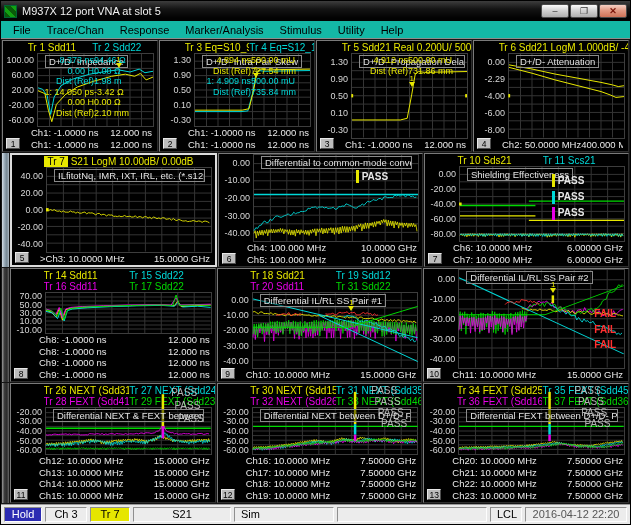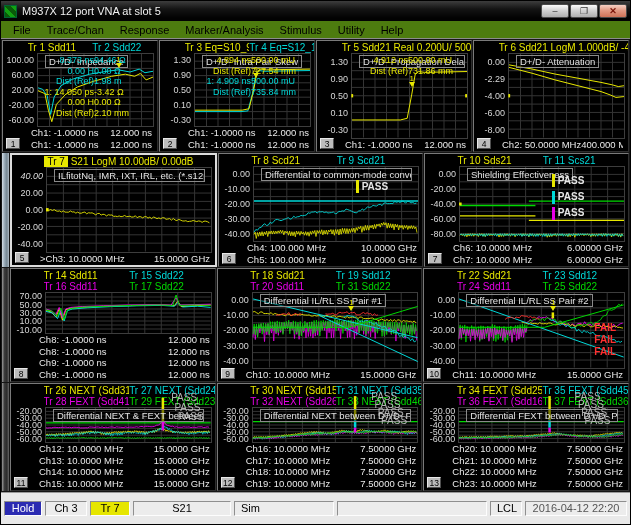--- a/index.html
+++ b/index.html
@@ -7,21 +7,21 @@
   *{box-sizing:border-box;}
   .window{width:631px;height:525px;display:flex;flex-direction:column;background:#161616;border:1px solid #000;}
   
   .titlebar{height:20px;flex:none;background:linear-gradient(#3d3d3d,#141414 40%,#020202 85%);display:flex;align-items:center;padding:0 3px;gap:5px;}
   .app-icon{width:13px;height:13px;flex:none;border:1px solid #063;background:linear-gradient(45deg,#0a5a0a 25%,#12a012 25% 50%,#0a5a0a 50% 75%,#12a012 75%);}
   .title-text{color:#f2f2f2;font-size:11px;white-space:nowrap;text-shadow:0 1px 2px #000;}
   .win-buttons{margin-left:auto;display:flex;gap:1px;}
   .win-btn{width:28px;height:14px;border:1px solid #4a4a4a;border-radius:2px;background:linear-gradient(#fbfbfb,#d2d2d2 45%,#aeaeae);font-size:9px;line-height:12px;text-align:center;color:#333;}
   .win-btn.close{background:linear-gradient(#f6d0c4,#e39a84 45%,#cf7258);color:#7a1408;font-weight:bold;}
   
-  .menubar{height:18px;flex:none;background:#4d7c0f;border-bottom:1px solid #8c8c8c;display:flex;align-items:center;padding-left:4px;font-size:11px;color:#000;}
+  .menubar{height:18px;flex:none;background:#14b8a6;border-bottom:1px solid #8c8c8c;display:flex;align-items:center;padding-left:4px;font-size:11px;color:#000;}
   .menu-item{padding:2px 8px;white-space:nowrap;}
   
   .main{flex:1;display:flex;flex-direction:column;gap:1px;padding:1px;min-height:0;background:#161616;}
   .row{display:flex;gap:1px;min-height:0;}
   .row0{height:112px;flex:none;}
   .row1{height:114px;flex:none;}
   .row2{height:114px;flex:none;}
   .row3{flex:1;}
   .window-strip{width:7px;flex:none;background:linear-gradient(90deg,#9a9a9a,#3c3c3c 35%,#2c2c2c 70%,#6a6a6a);}
   .window-strip.active{background:linear-gradient(90deg,#d3dde6,#93a5b2 40%,#758692 70%,#b0bcc6);}
@@ -44,21 +44,21 @@
   .ro-v{min-width:58px;text-align:left;}
   .indicator{position:absolute;display:flex;align-items:center;gap:3px;font-size:10px;font-weight:bold;line-height:10px;z-index:4;white-space:nowrap;}
   .indicator .bar{width:3px;height:13px;flex:none;}
   .indicator.soft{font-weight:normal;opacity:.9;}
   .marker{position:absolute;transform:translate(-50%,-100%);text-align:center;font-size:8px;line-height:7px;color:#e8e800;z-index:4;}
   .marker .tri{width:0;height:0;border-left:3px solid transparent;border-right:3px solid transparent;border-top:5px solid #e8e800;margin:0 auto;}
   .p-footer{flex:none;font-size:9.5px;line-height:11.5px;color:#eaeaea;padding:0 5px 1px 28px;}
   .ch-line{display:flex;justify-content:space-between;white-space:nowrap;overflow:hidden;}
   .badge{position:absolute;left:3px;bottom:2px;min-width:14px;height:11px;padding:0 1px;background:#bcbcbc;border:1px solid;border-color:#e8e8e8 #4f4f4f #4f4f4f #e8e8e8;color:#000;font-size:8.5px;line-height:10px;text-align:center;z-index:5;}
   
-  .statusbar{height:32px;flex:none;background:#e9e9e9;border-top:1px solid #9a9a9a;display:flex;align-items:center;gap:3px;padding:4px 3px;font-size:11px;color:#000;}
+  .statusbar{height:20px;flex:none;background:#e9e9e9;border-top:1px solid #9a9a9a;display:flex;align-items:center;gap:3px;padding:4px 3px;font-size:11px;color:#000;}
   .scell{height:15px;line-height:13px;padding:0 6px;background:#ececec;border:1px solid;border-color:#8f8f8f #fdfdfd #fdfdfd #8f8f8f;white-space:nowrap;overflow:hidden;}
   .scell.hold{background:#2b2bb2;color:#fff;width:38px;text-align:center;}
   .scell.ch{width:42px;text-align:center;}
   .scell.tr7{background:#e6e600;width:40px;text-align:center;}
   .scell.meas{width:98px;text-align:center;}
   .scell.corr{width:96px;text-align:center;}
   .scell.sim{width:100px;}
   .scell.grow{flex:1;}
   .scell.lcl{width:32px;text-align:center;}
   .scell.time{width:102px;color:#555;text-align:center;}
@@ -369,21 +369,21 @@
         <div class="window-strip active"></div>
         <div class="panel active">
           <div class="p-header">
             <div class="hline">
               <span class="hsp"></span>
               <span class="hcell" style="color: rgb(232, 232, 0);"><span class="chip">Tr 7</span> S21 LogM 10.00dB/ 0.00dB</span>
             </div>
           </div>
           <div class="p-body">
             <div class="yaxis">
-              <span class="ylab" style="top: 10%; font-style: italic;">40.00</span>
+              <span class="ylab" style="top: 10%;">40.00</span>
               <span class="ylab" style="top: 30%;">20.00</span>
               <span class="ylab" style="top: 50%;">0.00</span>
               <span class="ylab" style="top: 70%;">-20.00</span>
               <span class="ylab" style="top: 90%;">-40.00</span>
             </div>
             <div class="plot">
               <svg viewBox="0 0 100 100" preserveAspectRatio="none">
                 <line x1="10" y1="0" x2="10" y2="100" stroke="#343434" stroke-width="1" vector-effect="non-scaling-stroke"></line>
                 <line x1="0" y1="10" x2="100" y2="10" stroke="#343434" stroke-width="1" vector-effect="non-scaling-stroke"></line>
                 <line x1="20" y1="0" x2="20" y2="100" stroke="#343434" stroke-width="1" vector-effect="non-scaling-stroke"></line>
@@ -410,27 +410,20 @@
           </div>
           <div class="p-footer">
             <div class="ch-line">
               <span>&gt;Ch3:  10.0000 MHz</span>
               <span>15.0000 GHz</span>
             </div>
           </div>
           <div class="badge">5</div>
         </div>
         <div class="panel">
-          <div class="p-header">
-            <div class="hline">
-              <span class="hsp"></span>
-              <span class="hcell" style="color: rgb(232, 232, 0);">Tr 8  Scd21</span>
-              <span class="hcell" style="color: rgb(0, 216, 216);">Tr 9  Scd21</span>
-            </div>
-          </div>
           <div class="p-body">
             <div class="yaxis">
               <span class="ylab" style="top: 10%;">0.00</span>
               <span class="ylab" style="top: 30%;">-10.00</span>
               <span class="ylab" style="top: 50%;">-20.00</span>
               <span class="ylab" style="top: 70%;">-30.00</span>
               <span class="ylab" style="top: 90%;">-40.00</span>
             </div>
             <div class="plot">
               <svg viewBox="0 0 100 100" preserveAspectRatio="none">
@@ -677,32 +670,20 @@
           </div>
           <div class="p-footer">
             <div class="ch-line">
               <span>Ch10:  10.0000 MHz</span>
               <span>15.0000 GHz</span>
             </div>
           </div>
           <div class="badge">9</div>
         </div>
         <div class="panel">
-          <div class="p-header">
-            <div class="hline">
-              <span class="hsp"></span>
-              <span class="hcell" style="color: rgb(232, 232, 0);">Tr 22  Sdd21</span>
-              <span class="hcell" style="color: rgb(0, 216, 216);">Tr 23  Sdd12</span>
-            </div>
-            <div class="hline">
-              <span class="hsp"></span>
-              <span class="hcell" style="color: rgb(232, 0, 232);">Tr 24  Sdd11</span>
-              <span class="hcell" style="color: rgb(0, 216, 0);">Tr 25  Sdd22</span>
-            </div>
-          </div>
           <div class="p-body">
             <div class="yaxis">
               <span class="ylab" style="top: 10%;">0.00</span>
               <span class="ylab" style="top: 30%;">-10.00</span>
               <span class="ylab" style="top: 50%;">-20.00</span>
               <span class="ylab" style="top: 70%;">-30.00</span>
               <span class="ylab" style="top: 90%;">-40.00</span>
             </div>
             <div class="plot">
               <svg viewBox="0 0 100 100" preserveAspectRatio="none">

